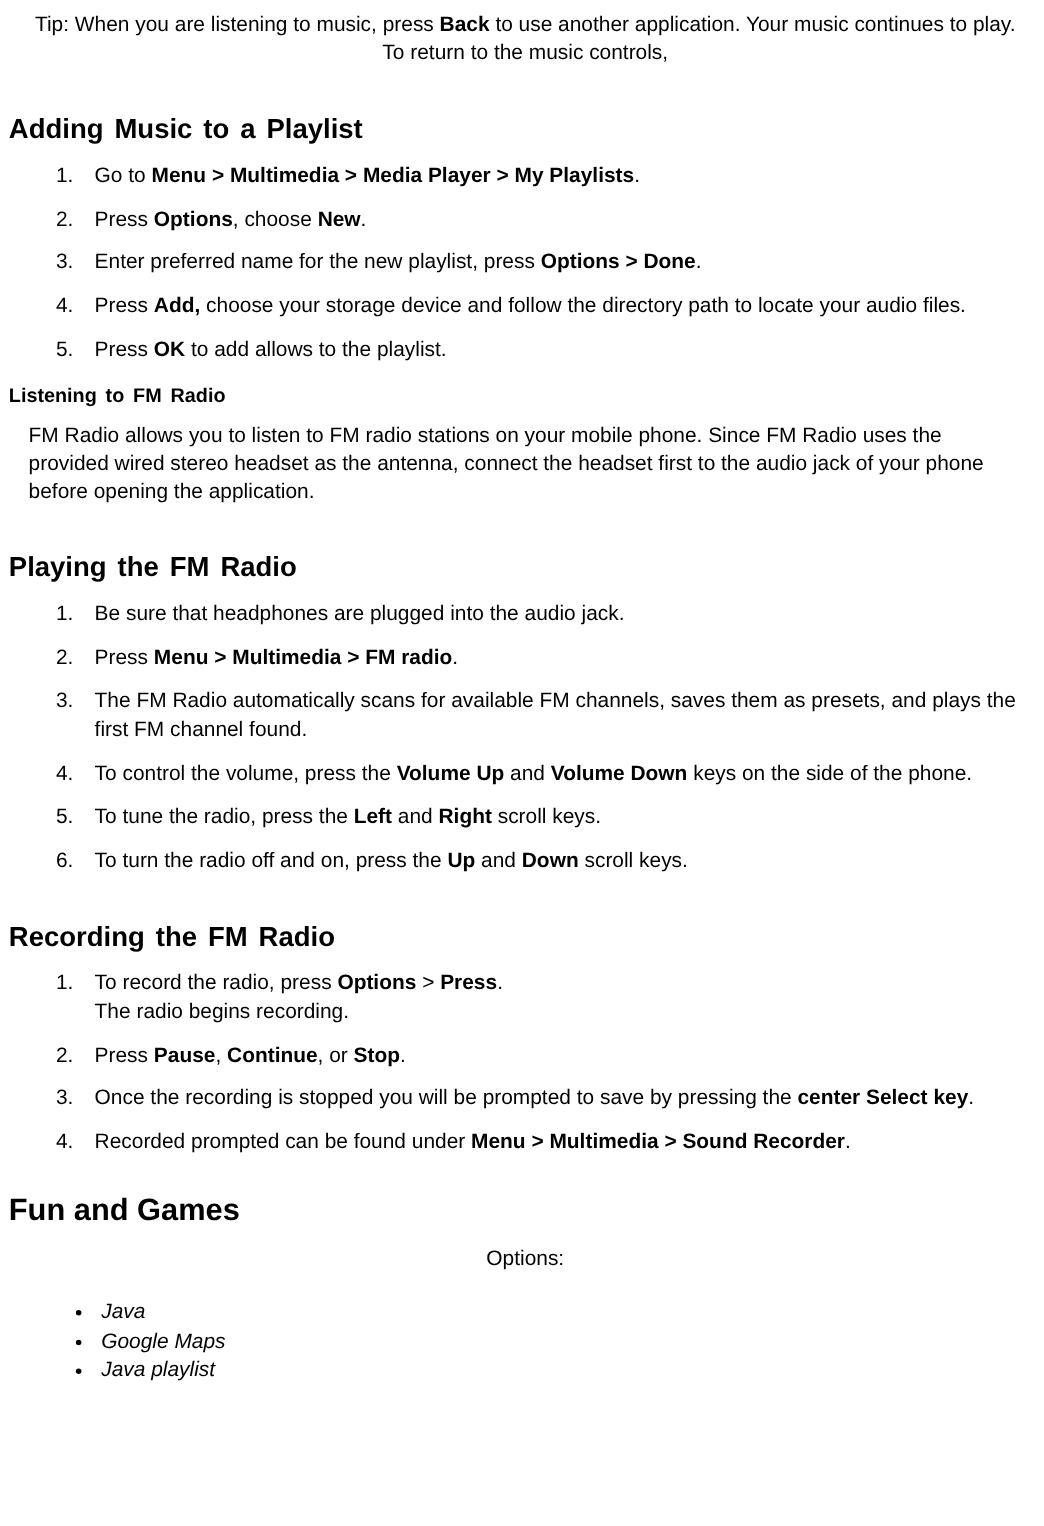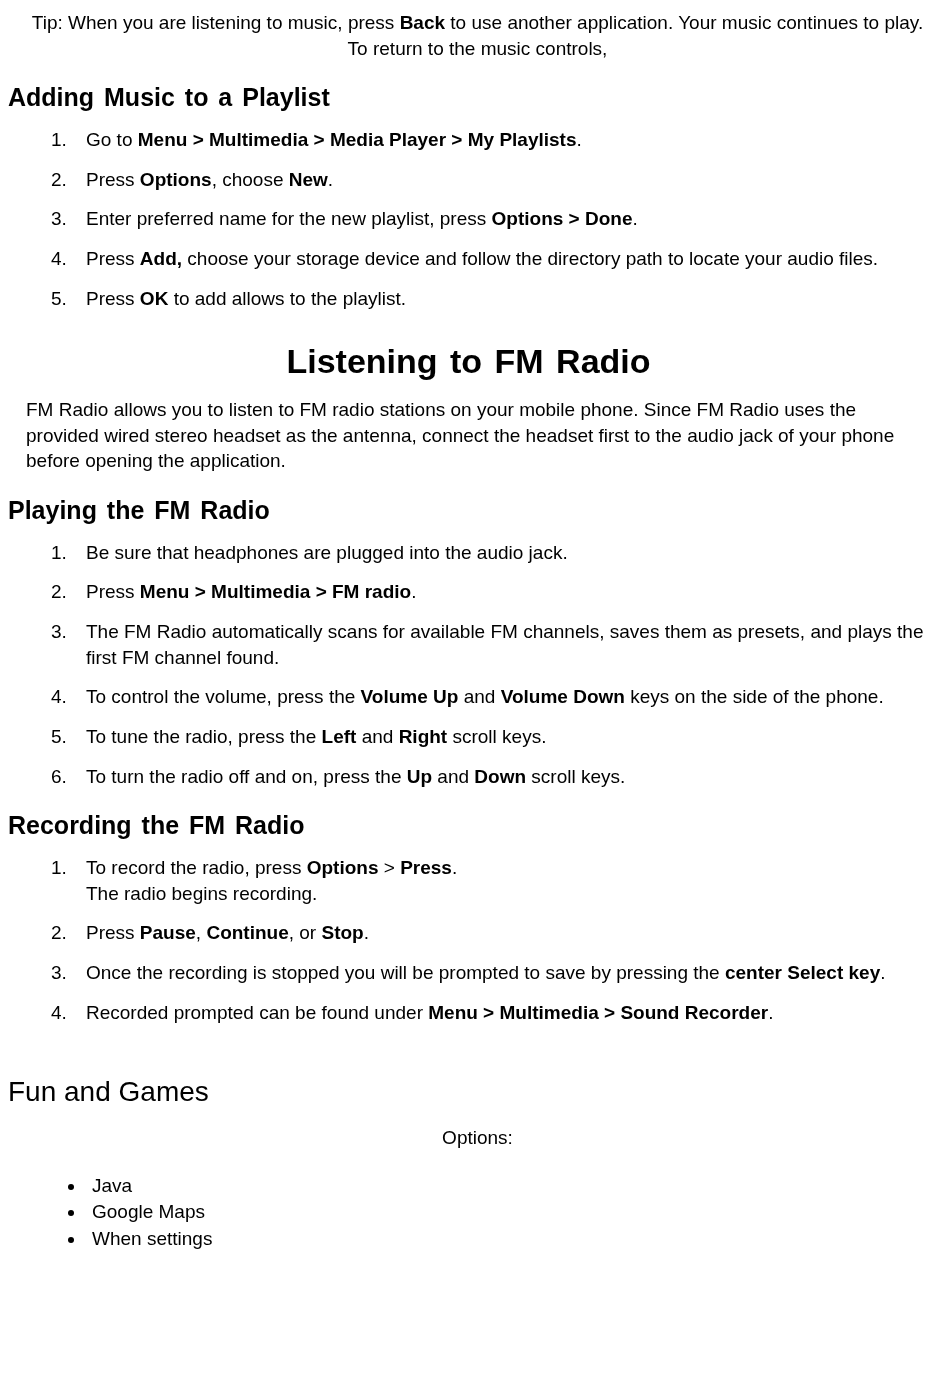--- a/index.html
+++ b/index.html
@@ -11,34 +11,33 @@
       color: #000;
       max-width: 949px;
     }
     .tip-para {
       margin: 10px 0 18px 18px;
       text-align: center;
     }
     h2.section-heading {
       font-size: 25px;
       font-weight: bold;
-      margin: 20px 0 12px 0;
+      margin: 40px 0 12px 0;
       word-spacing: 3px;
     }
     h1.big-heading {
       font-size: 28px;
-      font-weight: normal;
-      margin: 48px 0 14px 0;
+      font-weight: bold;
+      margin: 29px 0 14px 0;
     }
     h2.mid-heading {
-      font-size: 34px;
+      font-size: 18px;
       font-weight: bold;
-      margin: 28px 0 12px 0;
+      margin: 16px 0 12px 0;
       word-spacing: 3px;
-      text-align: center;
     }
     ol.numbered {
       margin: 0 0 12px 0;
       padding-left: 64px;
     }
     ol.numbered li {
       padding-left: 14px;
       margin-bottom: 14px;
     }
     p.body-para {
@@ -49,20 +48,21 @@
       text-align: center;
     }
     ul.bullets {
       list-style-type: disc;
       margin: 0;
       padding-left: 78px;
     }
     ul.bullets li {
       padding-left: 6px;
       margin-bottom: 1px;
+      font-style: italic;
     }
     b { font-weight: bold; }
   </style>
 </head>
 <body>
 
 <p class="tip-para">
   <span>Tip: When you are listening to music, press </span><b>Back</b><span> to use another application. Your music continues to play. To return to the music controls,</span>
 </p>
 
@@ -125,14 +125,14 @@
   <li>
     <span>Recorded prompted can be found under </span><b>Menu &gt; Multimedia &gt; Sound Recorder</b><span>.</span>
   </li>
 </ol>
 
 <h1 class="big-heading">Fun and Games</h1>
 <p class="options-label">Options:</p>
 <ul class="bullets">
   <li>Java</li>
   <li>Google Maps</li>
-  <li>When settings</li>
+  <li>Java playlist</li>
 </ul>
 
 </body></html>

